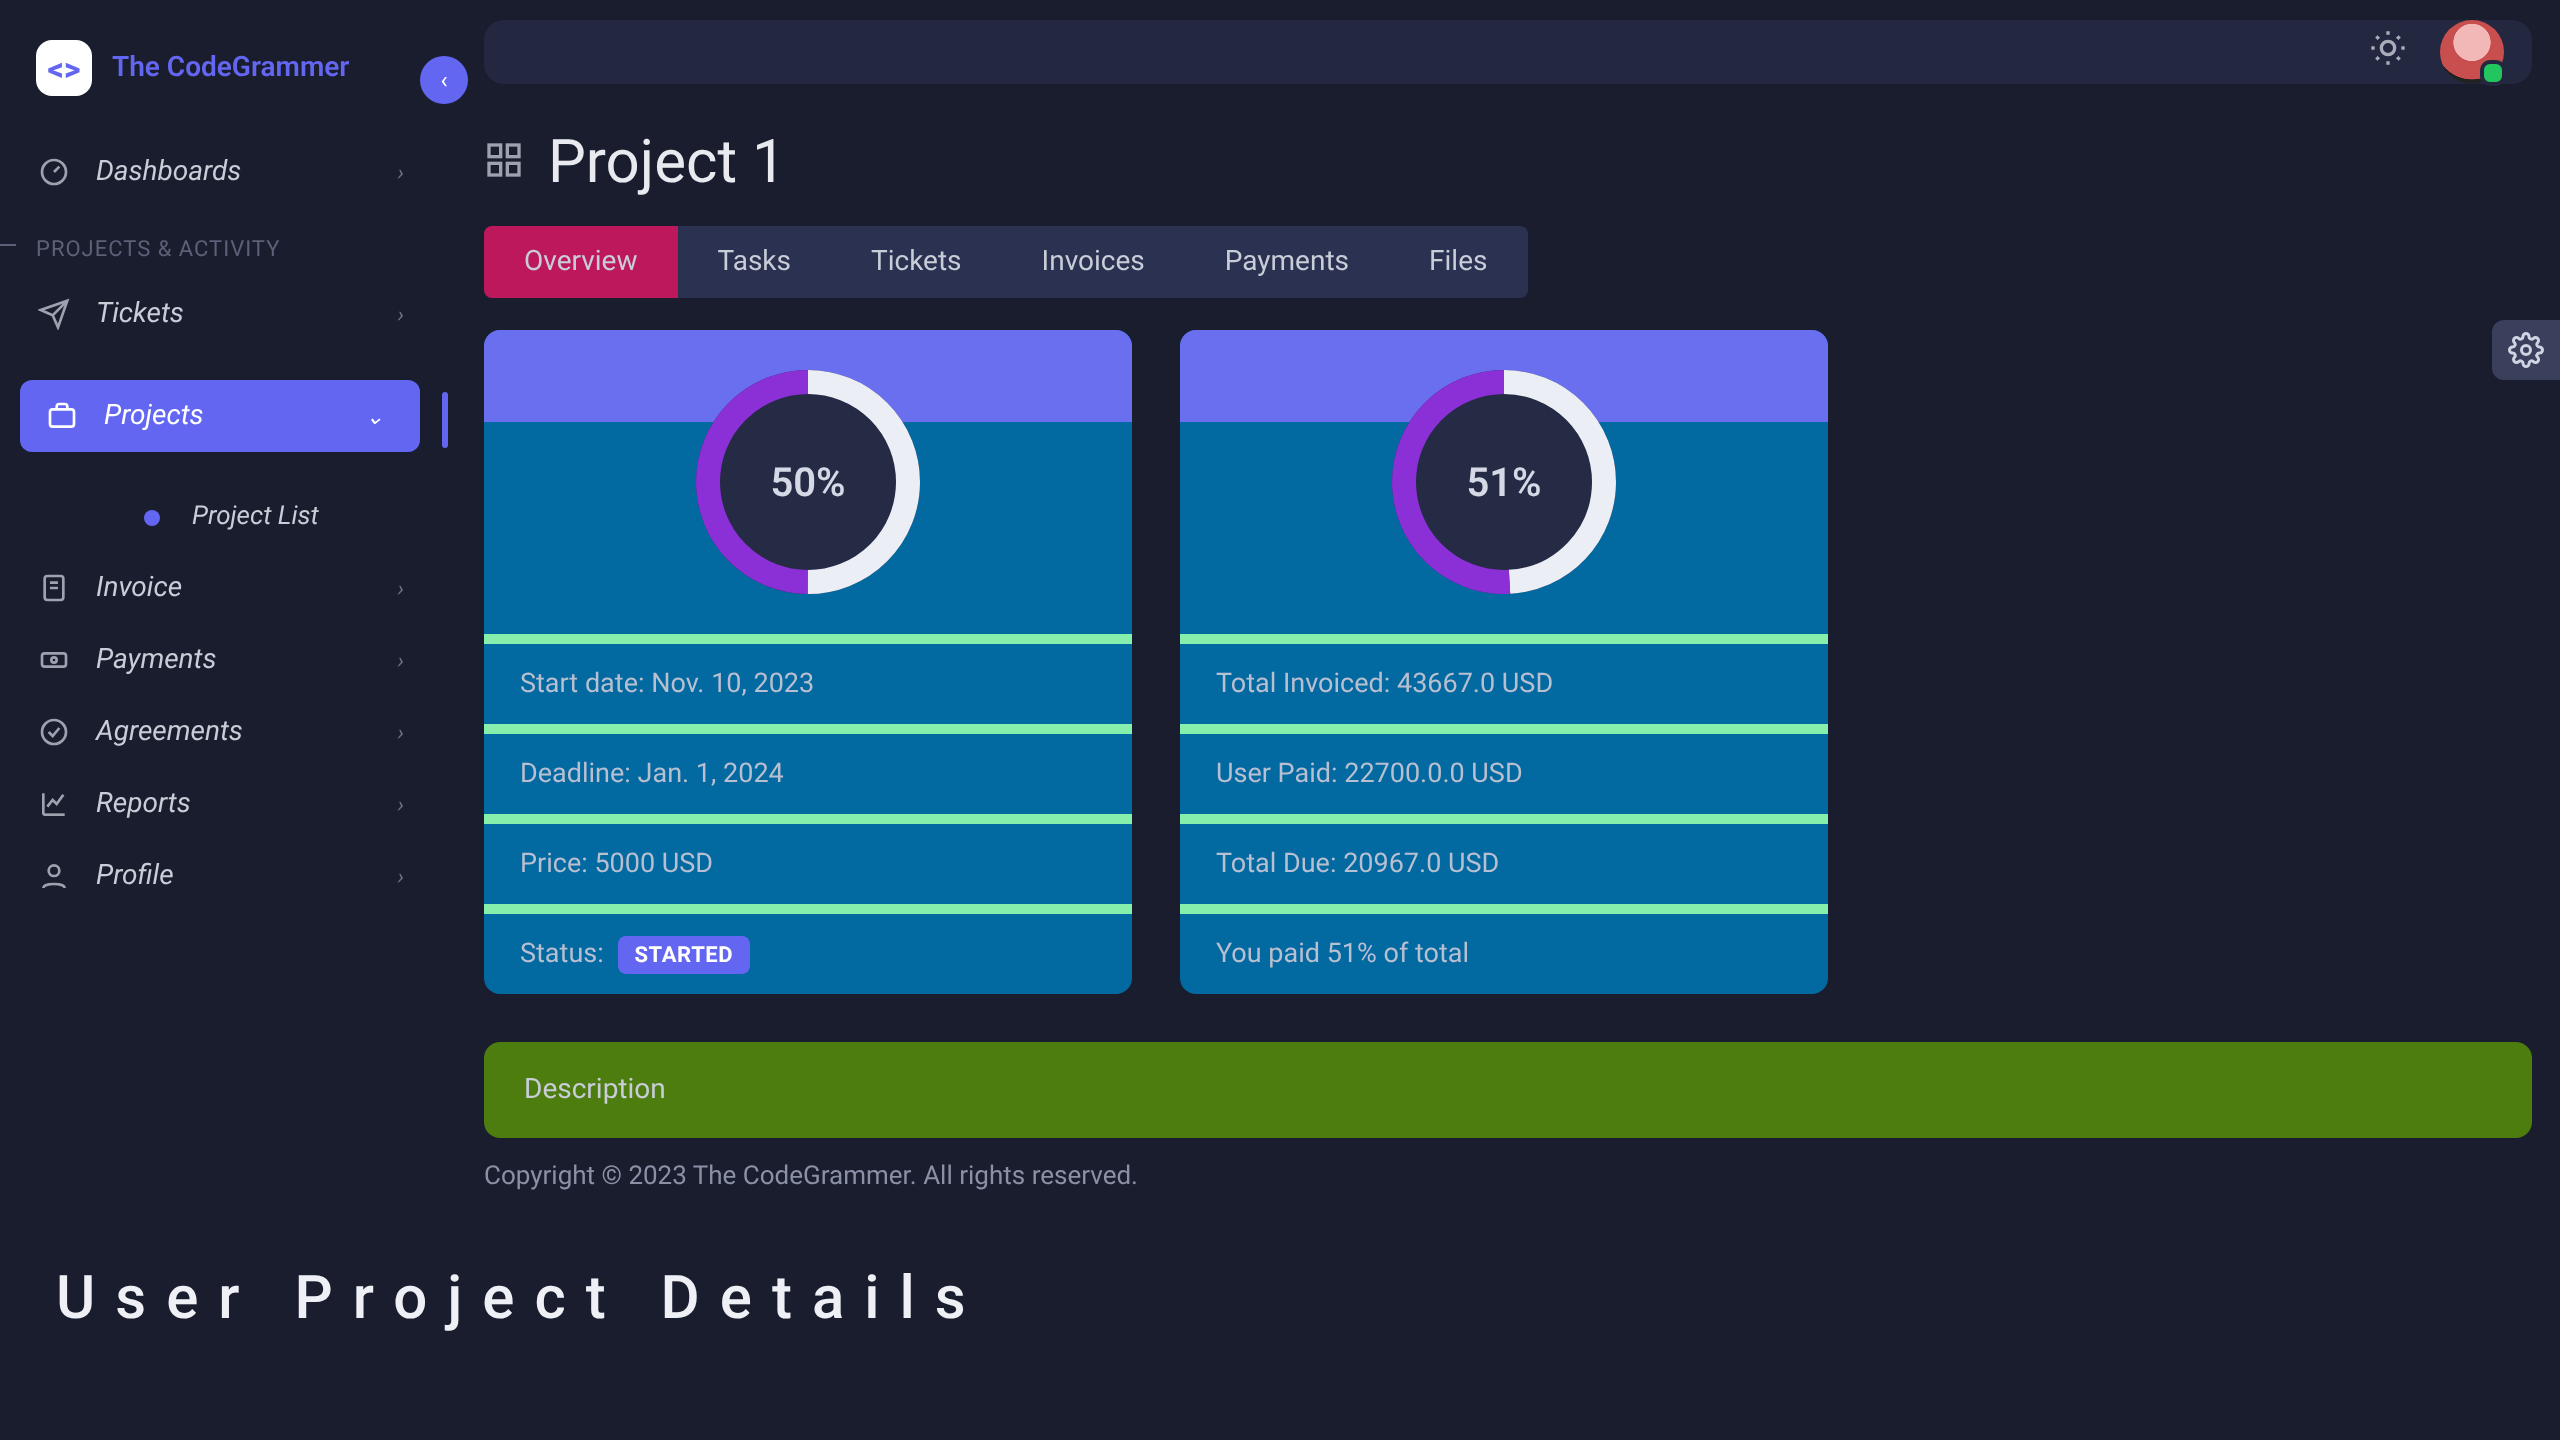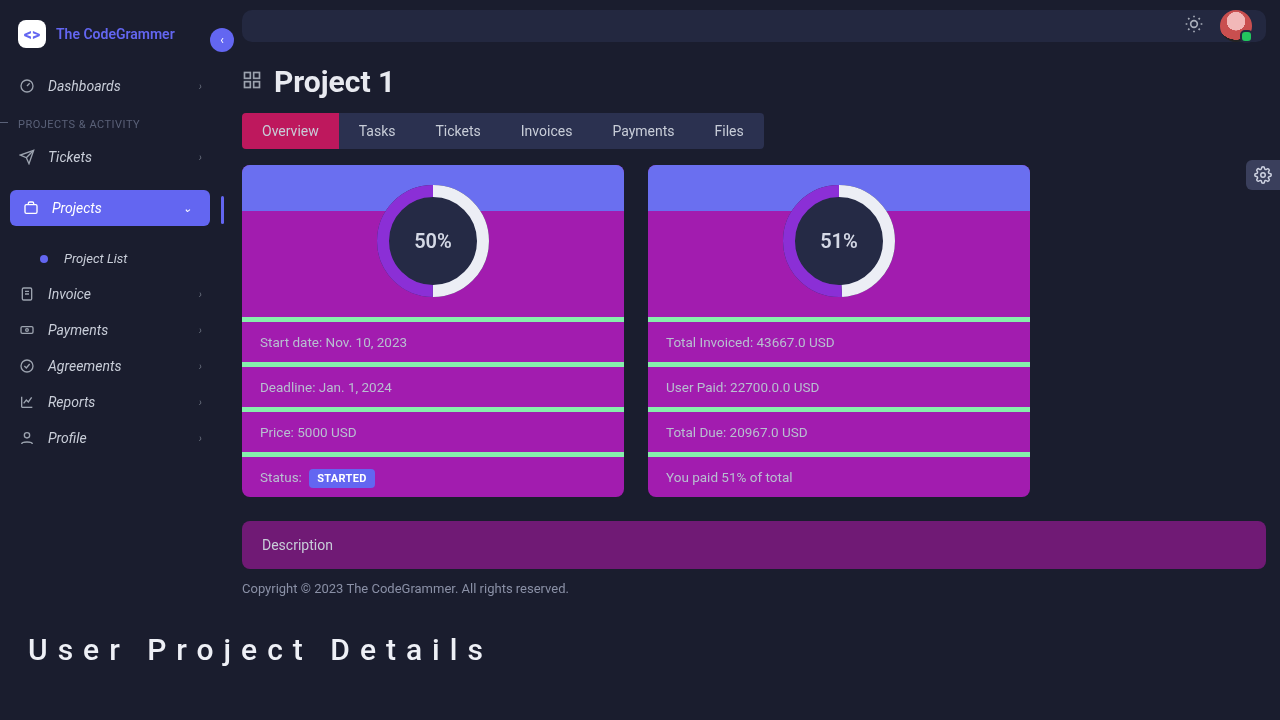--- a/index.html
+++ b/index.html
@@ -60,21 +60,21 @@
 }
 .nav-item.active {
   background:#6366f1; color:#fff; border-radius:6px;
   margin: 15px 10px; padding-left:12px;
 }
 .nav-item.active .nav-icon, .nav-item.active .chev { color:#fff; }
 .active-bar {
   position:absolute; right:-4px; width:3px; height:28px; background:#6366f1; border-radius:2px;
 }
 .nav-sub {
-  padding-left: 40px; font-size:13px;
+  padding-left: 40px; font-size:13px;margin-left:32px;
 }
 .nav-sub .dot {
   width:8px;height:8px;border-radius:4px;background:#6366f1; margin-right:4px;
 }
 .main {
   flex:1; padding: 10px 14px 0 22px;
   display:flex; flex-direction:column;
   min-width:0;
 }
 .topbar {
@@ -83,32 +83,32 @@
   padding: 0 14px; justify-content:flex-end; gap:16px;
 }
 .avatar {
   width:32px;height:32px;border-radius:16px;
   background: radial-gradient(circle at 50% 35%, #f2b8b8 0 35%, #c94f4f 36% 70%, #222 71%);
   position:relative;
 }
 .avatar::after{content:"";position:absolute;right:-1px;bottom:-1px;width:9px;height:9px;border-radius:5px;background:#22c55e;border:2px solid #232840;}
 .page-title-row { display:flex; align-items:center; gap:12px; margin:22px 0 14px 0;}
 .grid-icon { color:#9ca3af; }
-.page-title { color:#e8eaf0; font-size:30px; font-weight:700;}
+.page-title { color:#e8eaf0; font-size:30px; font-weight:400;}
 .tabs { display:flex; }
 .tab {
   padding:10px 20px; font-size:14px; color:#c8cdd8;
   background:#2b3150; cursor:pointer;
 }
 .tab:first-child{border-top-left-radius:4px;border-bottom-left-radius:4px;}
 .tab:last-child{border-top-right-radius:4px;border-bottom-right-radius:4px;}
 .tab.active { background:#be185d; }
 .cards { display:flex; gap:24px; margin-top:16px; }
 .card {
-  width:382px; background:#a21caf; border-radius:8px; overflow:hidden;
+  width:324px; background:#0369a1; border-radius:8px; overflow:hidden;
 }
 .card-header {
   background:#6a6ff0; height:46px;
 }
 .gauge-wrap {
   display:flex; justify-content:center; padding:0 0 18px 0; margin-top:-28px;
 }
 .gauge { position:relative; width:116px;height:116px;}
 .gauge svg { transform: rotate(-90deg); }
 .gauge .pct {
@@ -117,21 +117,21 @@
 }
 .card-row {
   padding:12px 18px; font-size:13.5px; color:#b8bfd0;
   border-top:5px solid #86efac;
 }
 .badge {
   background:#6366f1; color:#fff; font-size:11px; font-weight:700;
   padding:3px 8px; border-radius:4px; margin-left:4px; letter-spacing:0.3px;
 }
 .desc-panel {
-  margin-top:24px; background:#701a75; border-radius:8px;
+  margin-top:24px; background:#4d7c0f; border-radius:8px;
   padding:16px 20px; font-size:14px; color:#c8cdd8;
 }
 .footer {
   color:#8a90a6; font-size:13px; margin-top:12px;
 }
 .settings-fab {
   position:absolute; right:0; top:160px;
   background:#3a3f5c; width:34px;height:30px;
   border-top-left-radius:6px;border-bottom-left-radius:6px;
   display:flex;align-items:center;justify-content:center; color:#cfd3e2;

